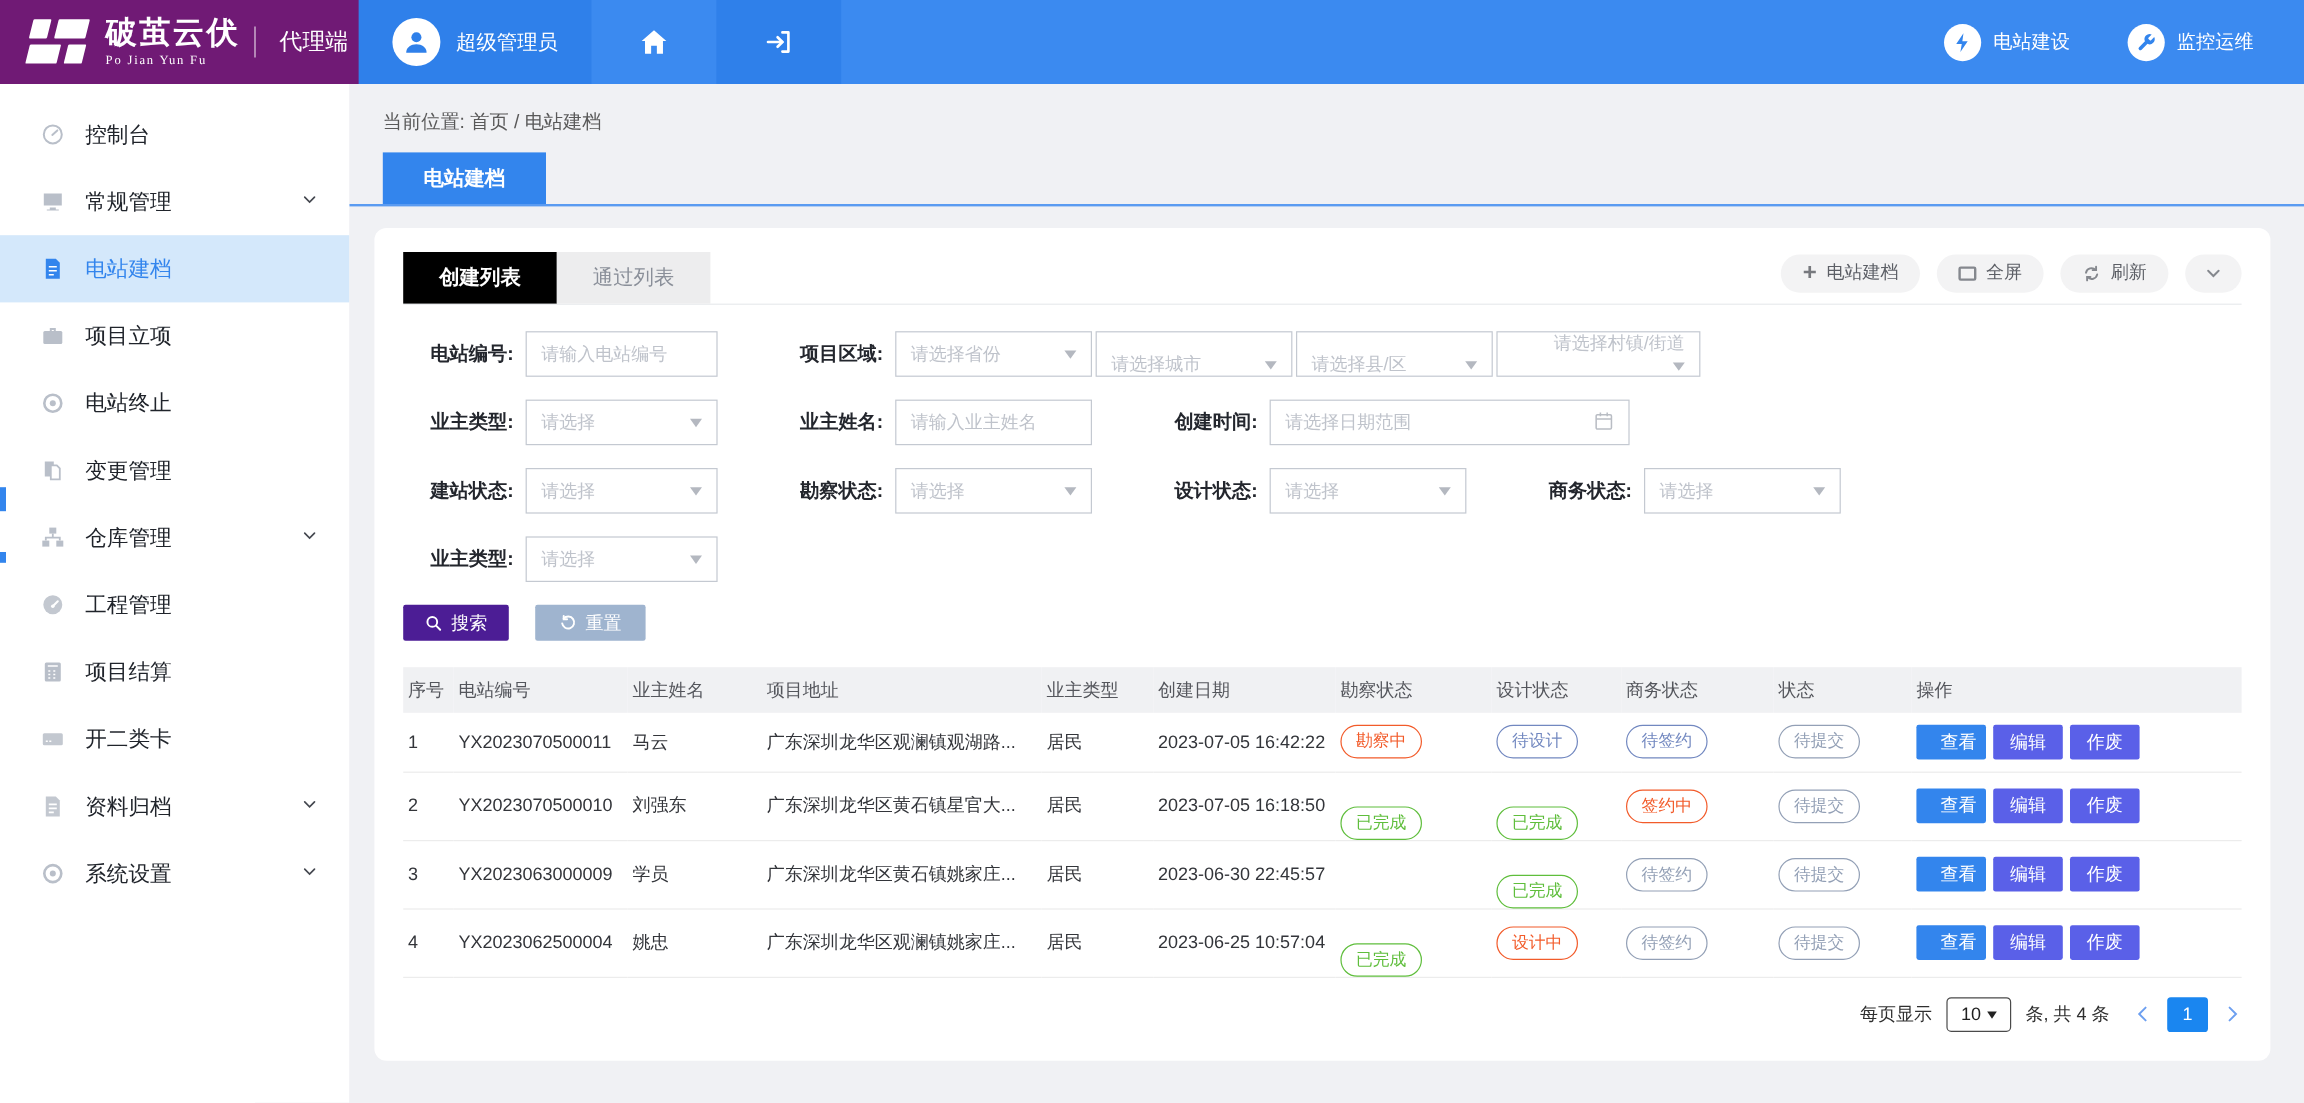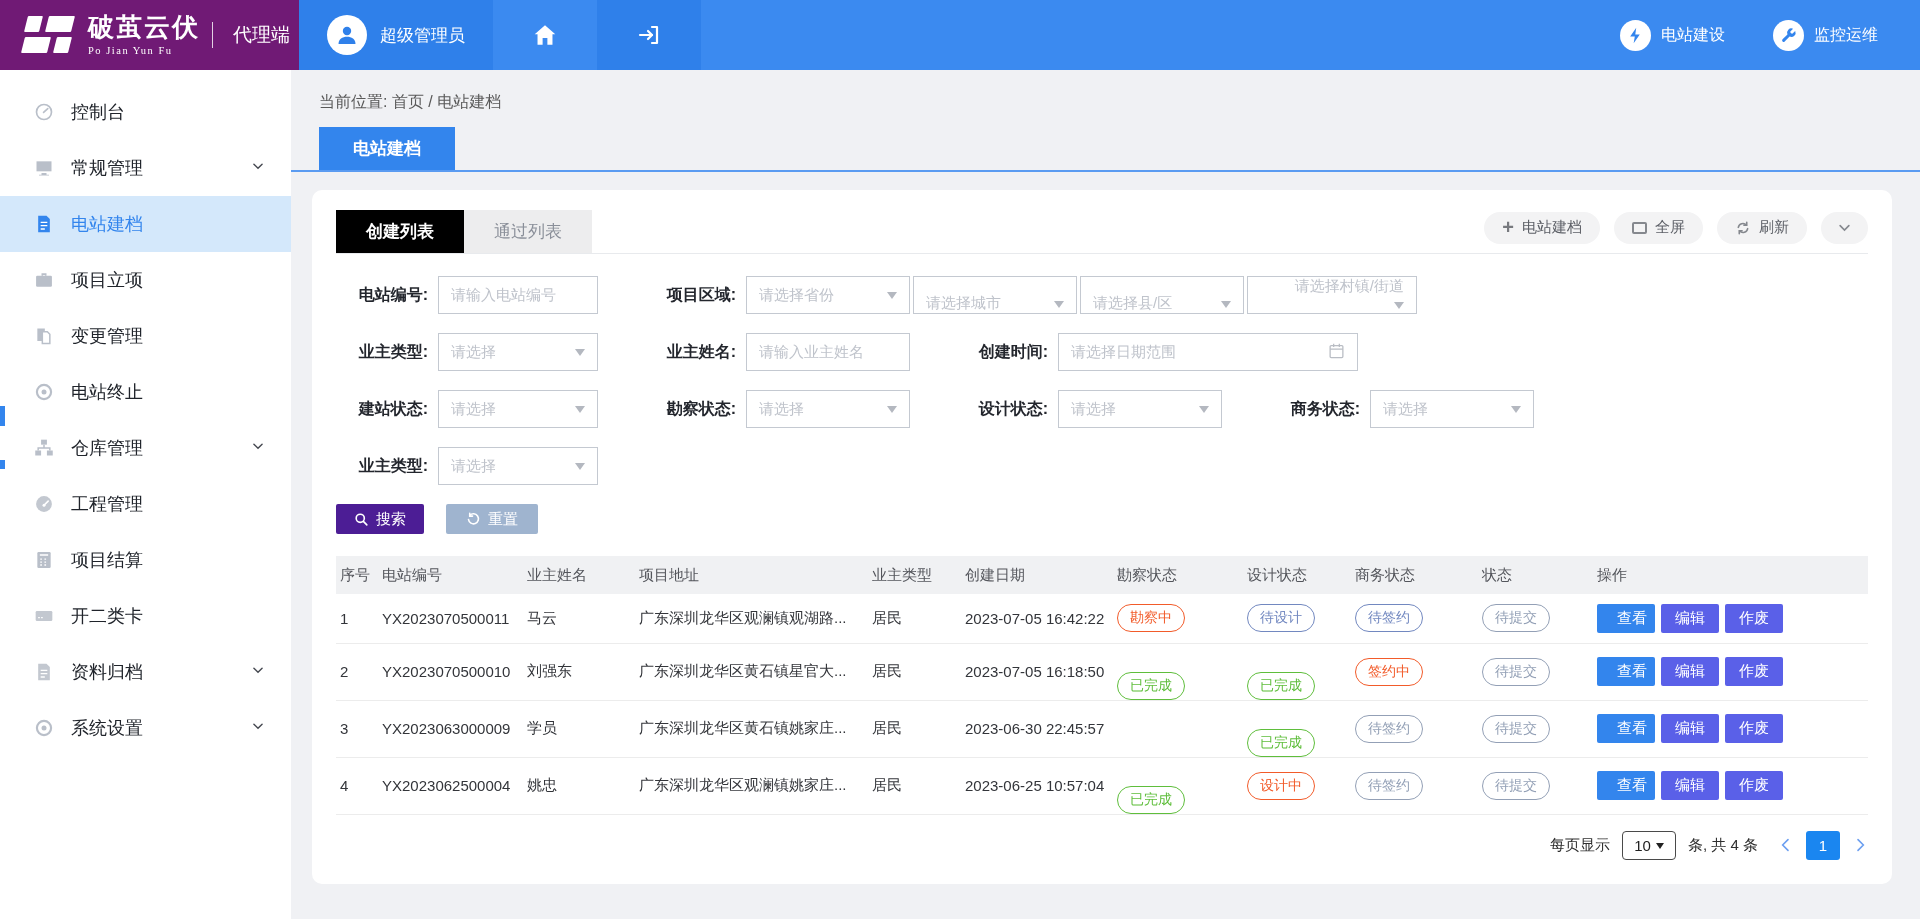--- a/index.html
+++ b/index.html
@@ -192,31 +192,31 @@
     </div>
     <div class="s-item">
       <svg width="20" height="20" viewBox="0 0 24 24" fill="#b9bfc9">
           <path d="M9 4h6v3h-2V6h-2v1H9z"></path>
           <rect x="2.5" y="7" width="19" height="13" rx="1.5"></rect>
         </svg>
       <span class="s-label">项目立项</span>
     </div>
     <div class="s-item">
       <svg width="20" height="20" viewBox="0 0 24 24">
+          <circle cx="12" cy="12" r="8.5" fill="none" stroke="#b9bfc9" stroke-width="2.6"></circle>
+          <circle cx="12" cy="12" r="3" fill="#b9bfc9"></circle>
+        </svg>
+      <span class="s-label">电站终止</span>
+    </div>
+    <div class="s-item">
+      <svg width="20" height="20" viewBox="0 0 24 24">
           <path d="M4 3h9v15H4z" fill="#b9bfc9"></path>
           <path d="M10 7h6l3 3v11h-9z" fill="#fff" stroke="#b9bfc9" stroke-width="1.8"></path>
         </svg>
       <span class="s-label">变更管理</span>
-    </div>
-    <div class="s-item">
-      <svg width="20" height="20" viewBox="0 0 24 24">
-          <circle cx="12" cy="12" r="8.5" fill="none" stroke="#b9bfc9" stroke-width="2.6"></circle>
-          <circle cx="12" cy="12" r="3" fill="#b9bfc9"></circle>
-        </svg>
-      <span class="s-label">电站终止</span>
     </div>
     <div class="s-item">
       <svg width="20" height="20" viewBox="0 0 24 24">
           <rect x="8.5" y="2" width="7" height="6" fill="#b9bfc9"></rect>
           <rect x="1.5" y="15" width="7" height="6" fill="#b9bfc9"></rect>
           <rect x="15.5" y="15" width="7" height="6" fill="#b9bfc9"></rect>
           <path d="M12 8v4M5 15v-3h14v3" stroke="#b9bfc9" stroke-width="1.8" fill="none"></path>
         </svg>
       <span class="s-label">仓库管理</span>
       <span class="s-chev">

